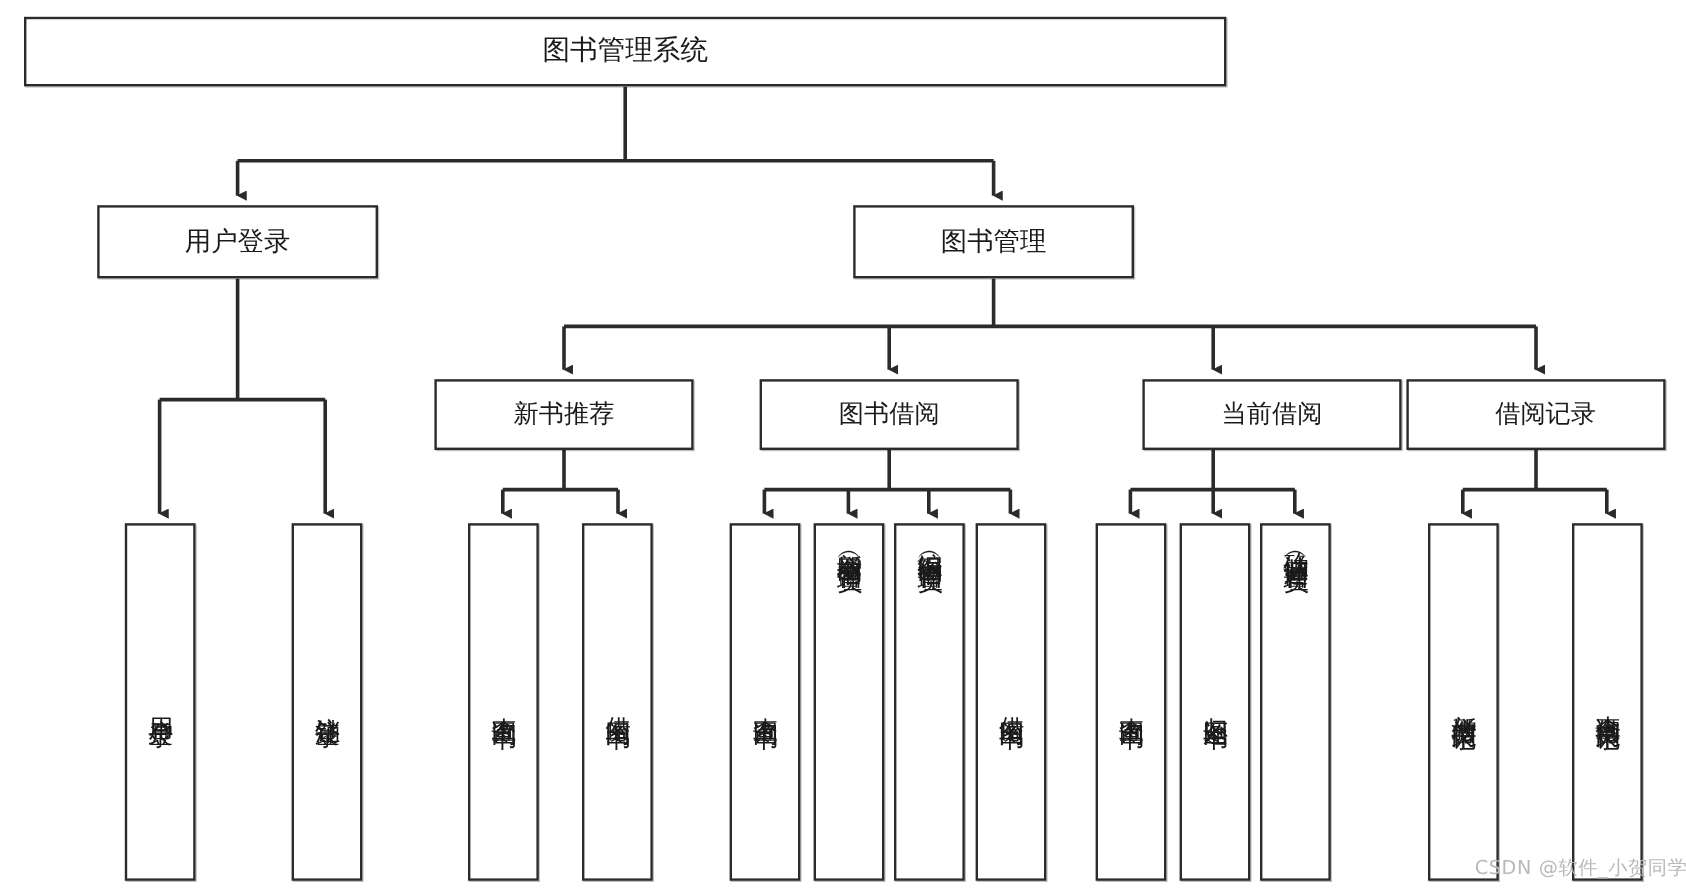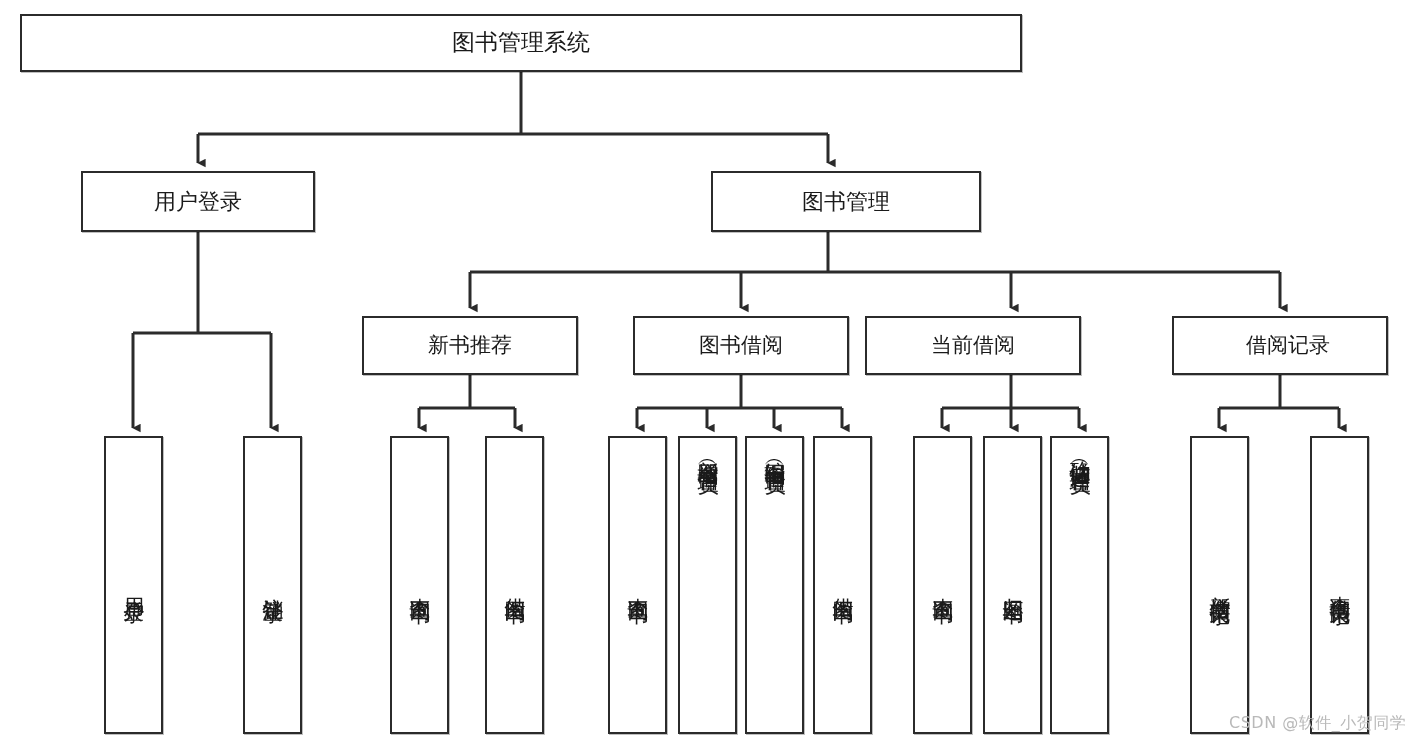--- a/index.html
+++ b/index.html
@@ -53,34 +53,34 @@
     font-size: 23px;
   }
   
   .node.level2 {
     height: 61px;
   }
   .node.level2 .node-label {
     font-size: 22px;
   }
   .node.user-login  { left: 81px;  top: 171px; width: 234px; }
-  .node.book-manage { left: 711px; top: 171px; width: 270px; }
+  .node.book-manage { left: 711px; top: 171px; width: 234px; }
 
   
   .node.level3 {
     top: 316px;
     height: 59px;
     width: 216px;
   }
   .node.level3 .node-label {
     font-size: 21px;
   }
   .node.l3-a { left: 362px; }
   .node.l3-b { left: 633px; }
-  .node.l3-c { left: 865px; }
+  .node.l3-c { left: 952px; }
   .node.l3-d { left: 1172px; padding-left: 16px; }
 
   
   .node.leaf {
     top: 436px;
     height: 298px;
     width: 59px;
     align-items: flex-start;
     padding-top: 6px;
   }

